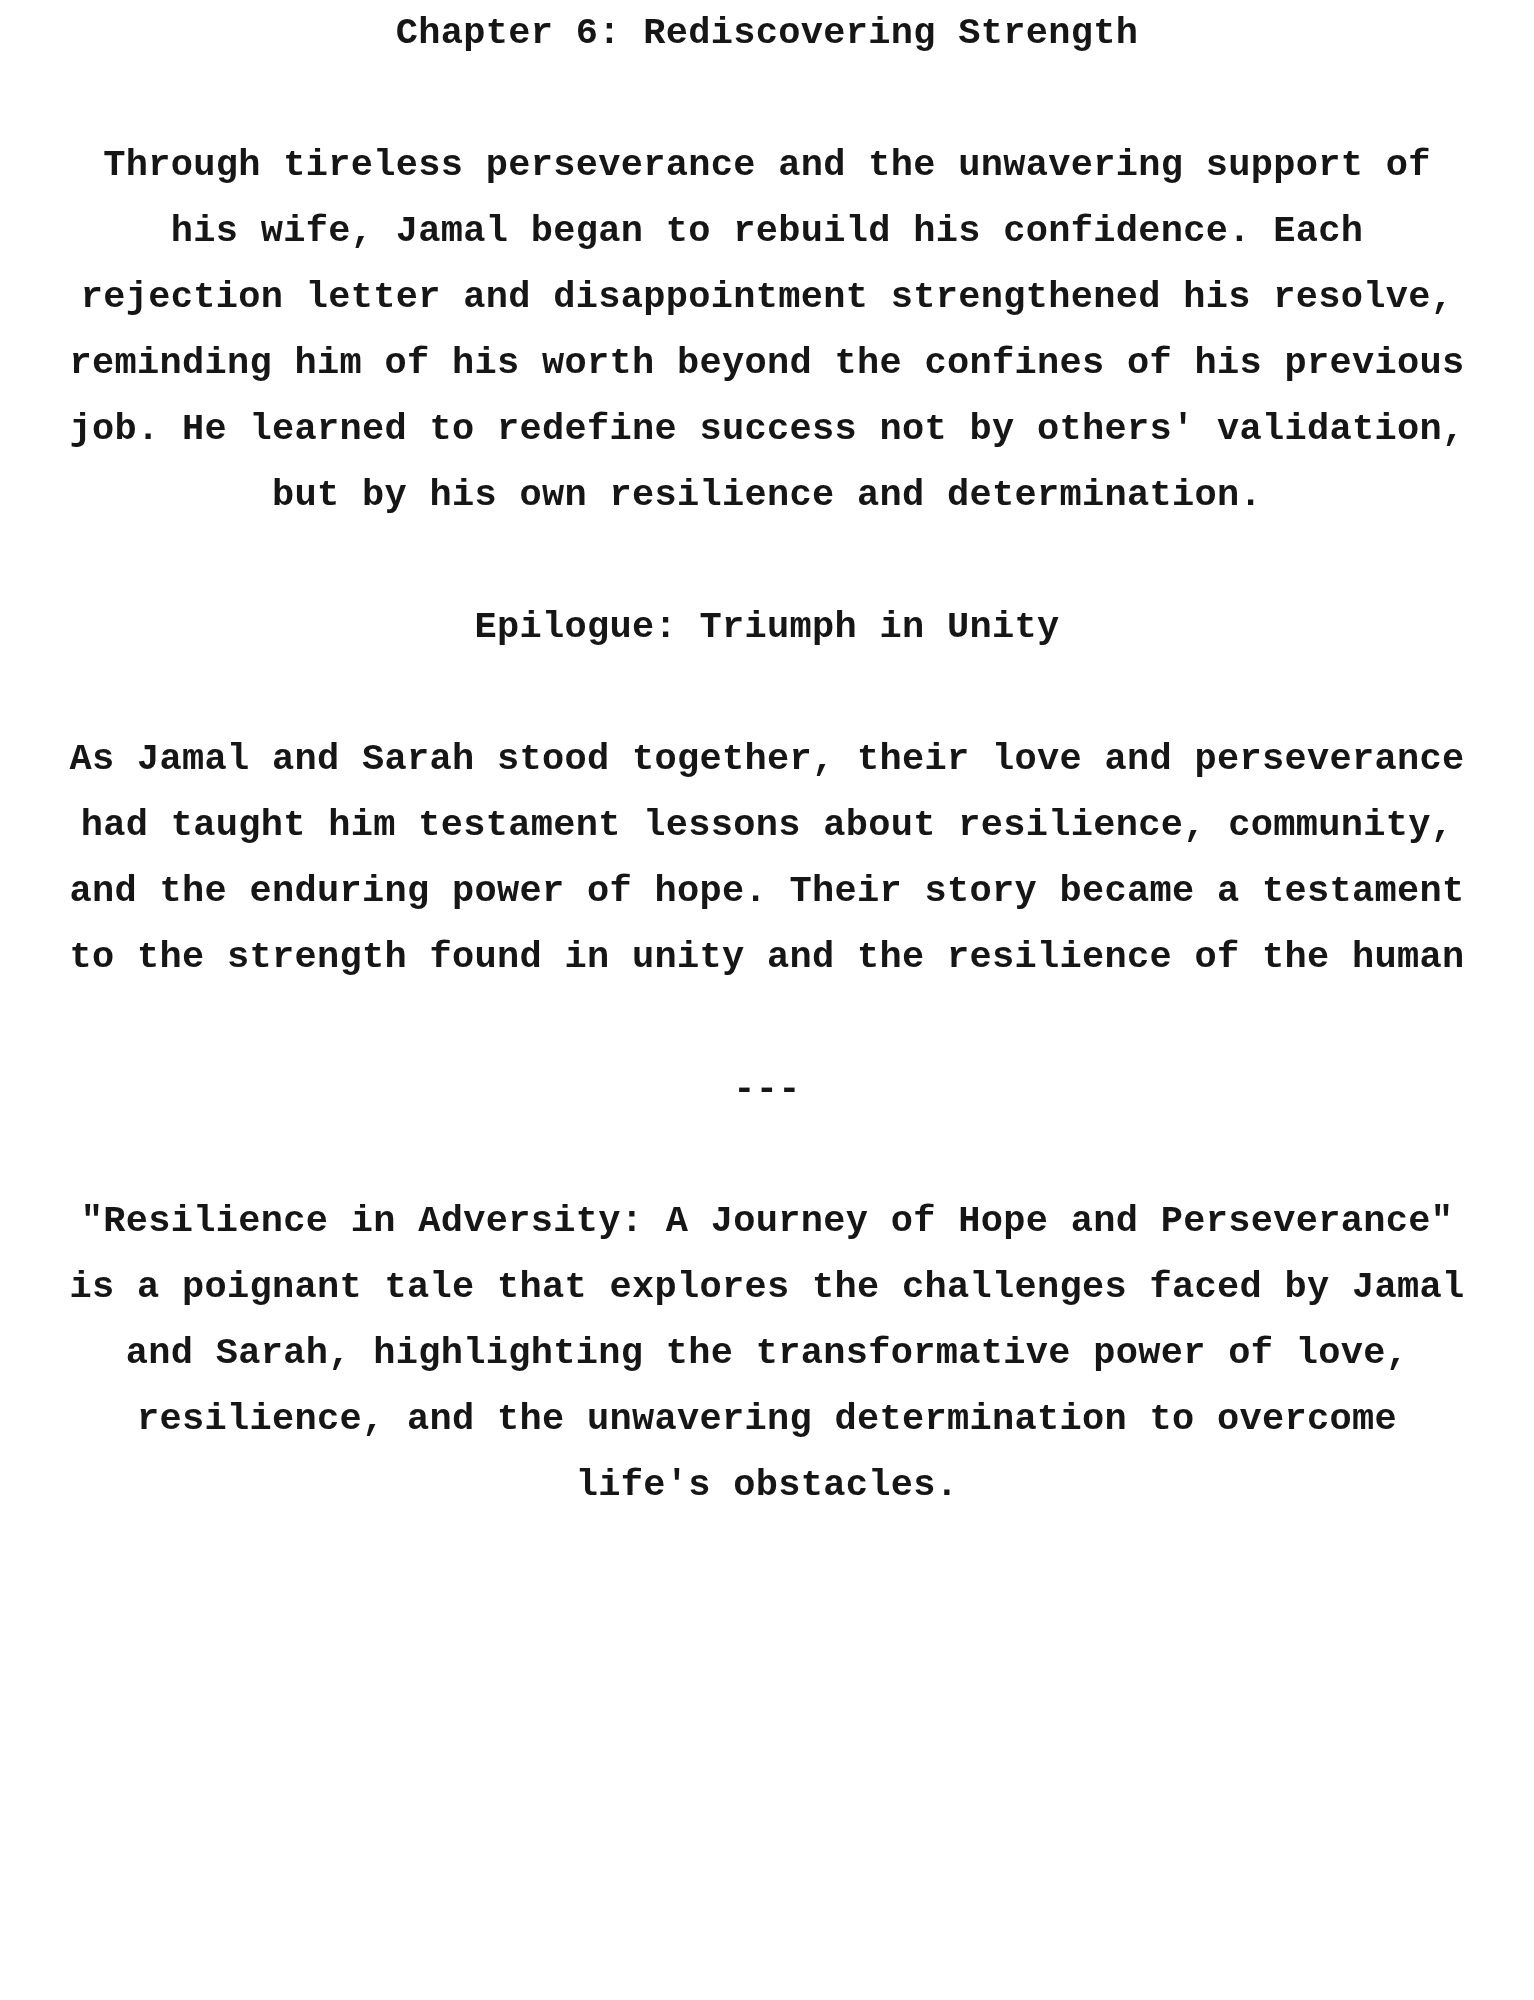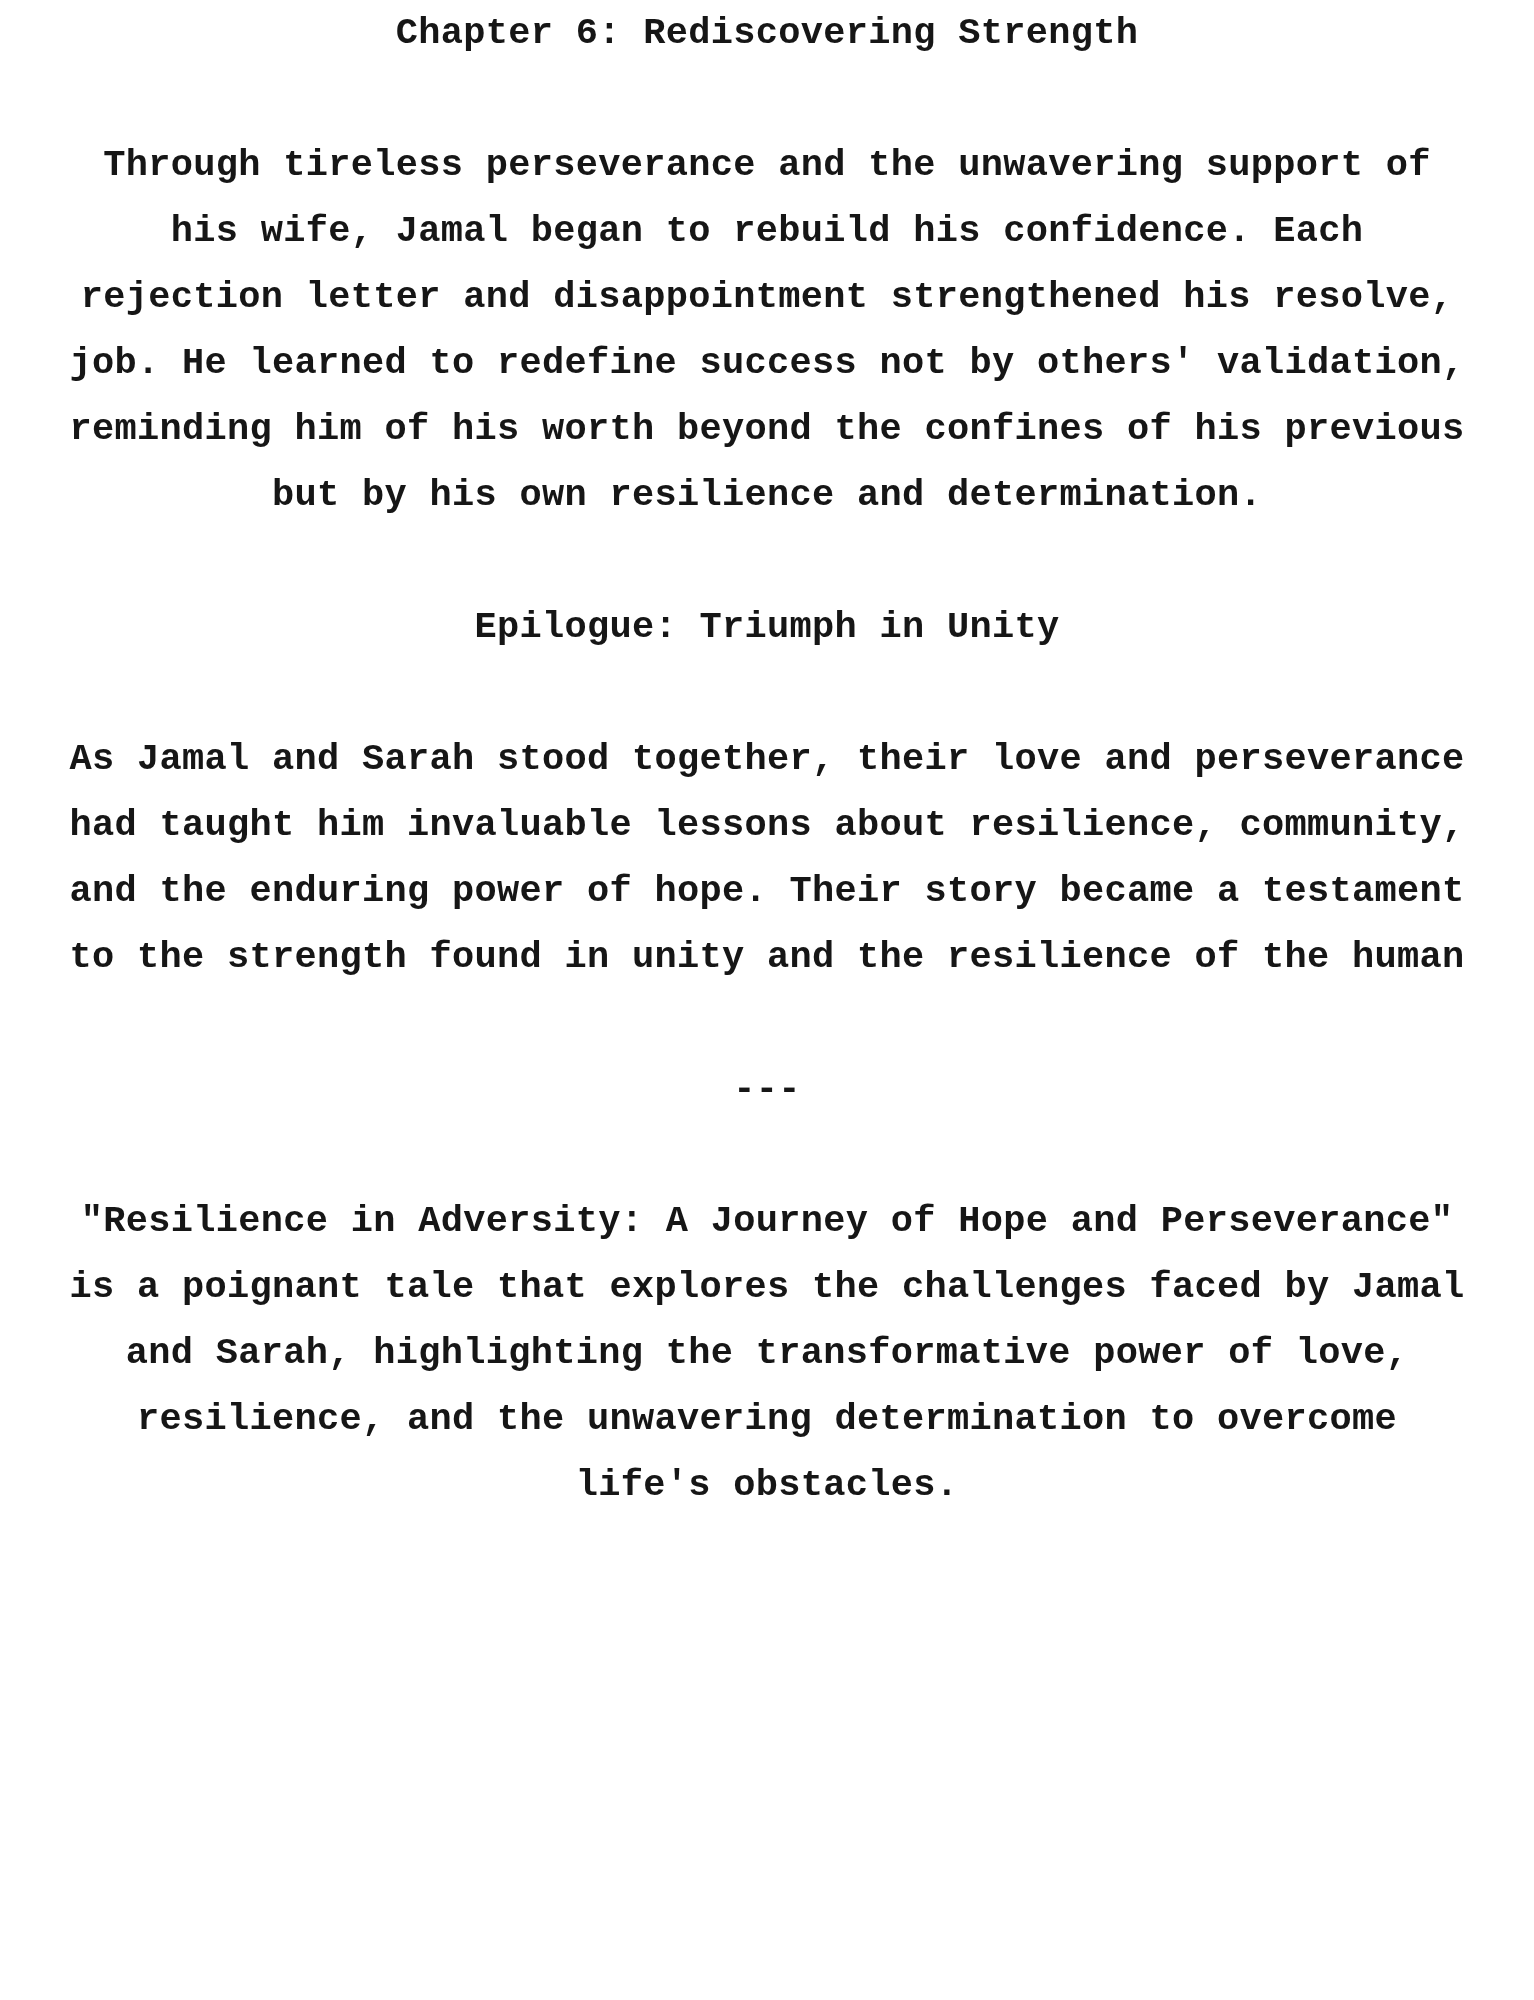--- a/index.html
+++ b/index.html
@@ -40,30 +40,30 @@
 
 <div class="page">
   <div class="doc">
 
     <div class="block heading">Chapter 6: Rediscovering Strength</div>
 
     <div class="block para">
       <div class="line">Through tireless perseverance and the unwavering support of</div>
       <div class="line">his wife, Jamal began to rebuild his confidence. Each</div>
       <div class="line">rejection letter and disappointment strengthened his resolve,</div>
+      <div class="line">reminding him of his worth beyond the confines of his previous</div>
       <div class="line">job. He learned to redefine success not by others' validation,</div>
-      <div class="line">reminding him of his worth beyond the confines of his previous</div>
       <div class="line">but by his own resilience and determination.</div>
     </div>
 
     <div class="block heading">Epilogue: Triumph in Unity</div>
 
     <div class="block para">
       <div class="line">As Jamal and Sarah stood together, their love and perseverance</div>
-      <div class="line">had taught him invaluable lessons about resilience, community,</div>
+      <div class="line">had taught him testament lessons about resilience, community,</div>
       <div class="line">and the enduring power of hope. Their story became a testament</div>
       <div class="line">to the strength found in unity and the resilience of the human</div>
     </div>
 
     <div class="block separator">---</div>
 
     <div class="block para">
       <div class="line">"Resilience in Adversity: A Journey of Hope and Perseverance"</div>
       <div class="line">is a poignant tale that explores the challenges faced by Jamal</div>
       <div class="line">and Sarah, highlighting the transformative power of love,</div>

